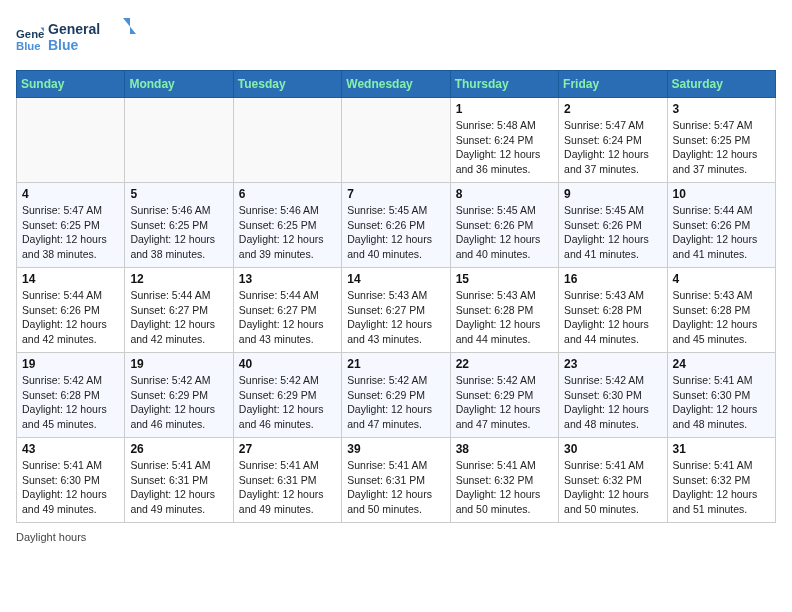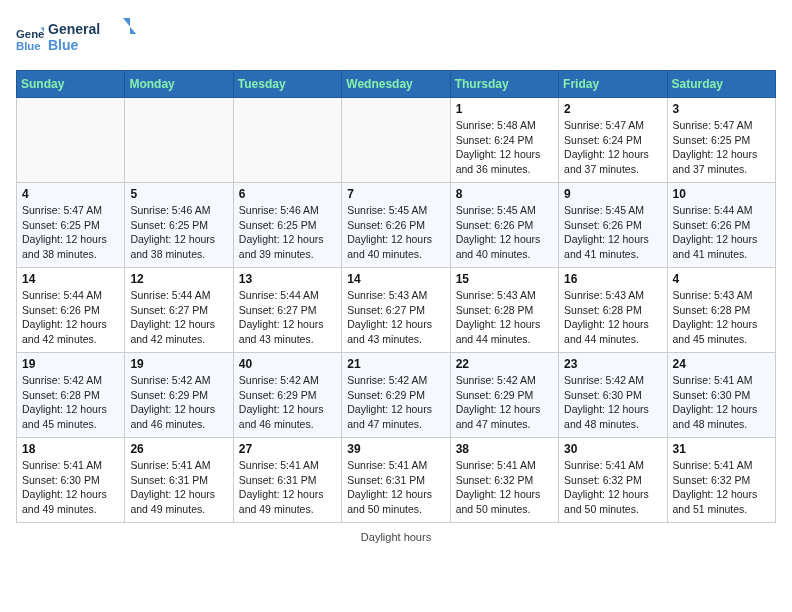--- a/index.html
+++ b/index.html
@@ -74,21 +74,21 @@
       font-size: 10.5px;
       line-height: 1.4;
     }
     .empty-cell {
       background: #f9f9f9 !important;
     }
     .footer {
       margin-top: 8px;
       font-size: 11px;
       color: #444;
-      text-align: center;
+      text-align: left;
     }
   </style>
 </head>
 <body>
 
 <div class="header">
   <div class="logo">
     <svg class="logo-icon" viewBox="0 0 32 32" width="36" height="36">
       <text x="0" y="16" font-size="13" fill="#1a3a5c" font-weight="bold" font-family="Arial">General</text>
       <text x="0" y="30" font-size="13" fill="#4a90d9" font-weight="bold" font-family="Arial">Blue</text>
@@ -268,21 +268,21 @@
         </td>
         <td>
           <span class="day-number">24</span>
           <div class="day-info" style="white-space: pre-line;">Sunrise: 5:41 AM
 Sunset: 6:30 PM
 Daylight: 12 hours and 48 minutes.</div>
         </td>
       </tr>
       <tr>
         <td>
-          <span class="day-number">18</span>
+          <span class="day-number">43</span>
           <div class="day-info" style="white-space: pre-line;">Sunrise: 5:41 AM
 Sunset: 6:30 PM
 Daylight: 12 hours and 49 minutes.</div>
         </td>
         <td>
           <span class="day-number">26</span>
           <div class="day-info" style="white-space: pre-line;">Sunrise: 5:41 AM
 Sunset: 6:31 PM
 Daylight: 12 hours and 49 minutes.</div>
         </td>

